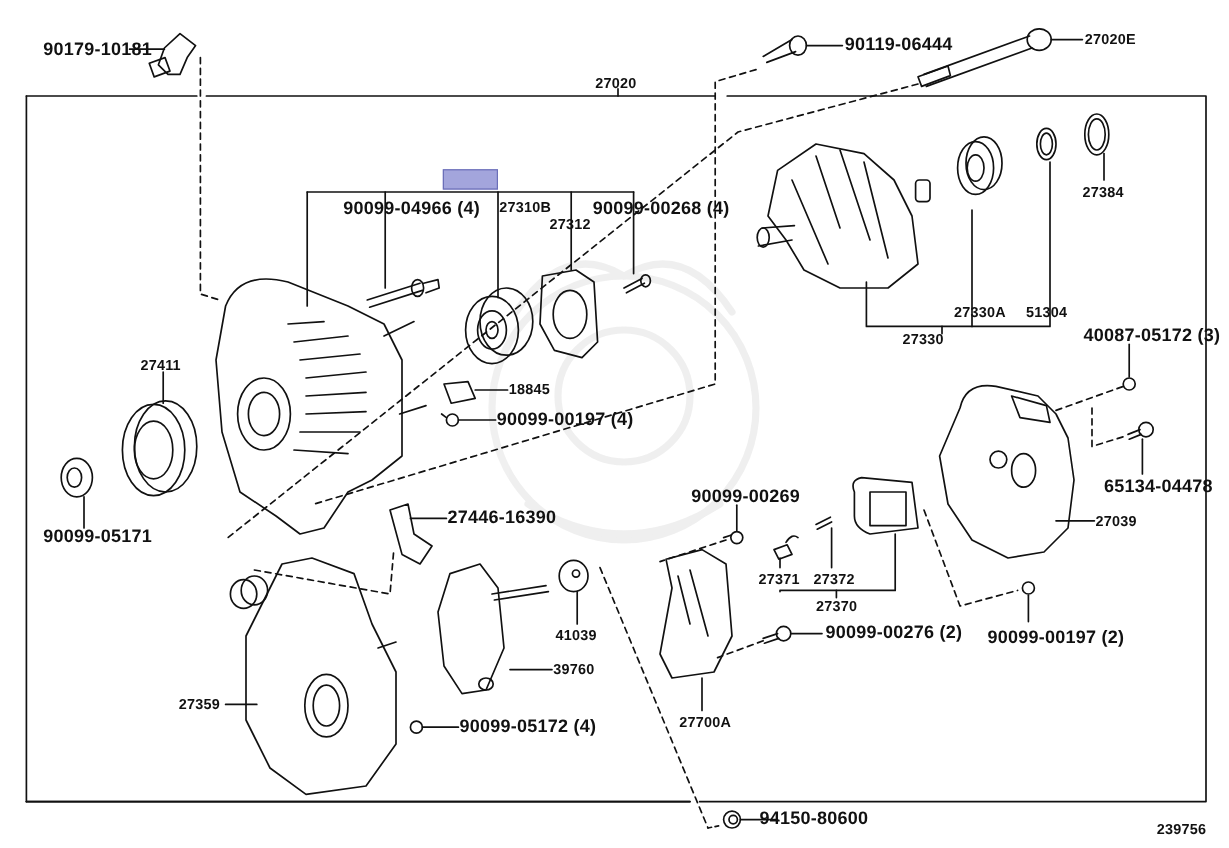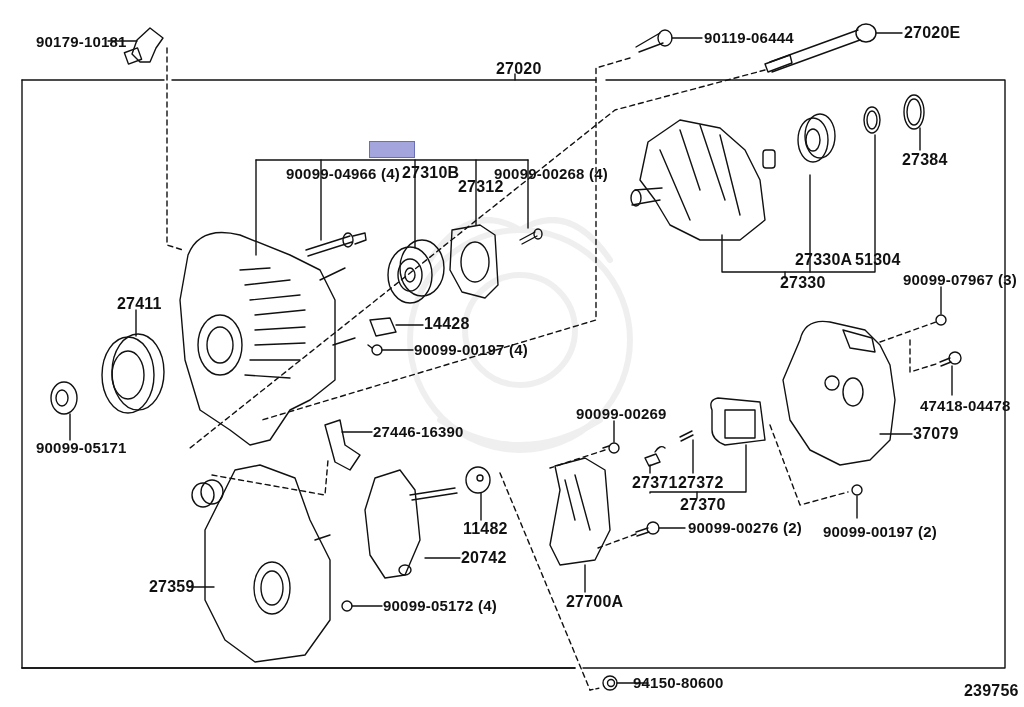--- a/index.html
+++ b/index.html
@@ -1,21 +1,21 @@
 <!DOCTYPE html>
 <html><head>
 <meta charset="utf-8">
 <style>
   html, body { margin:0; padding:0; background:#ffffff; }
   body { width:1024px; height:707px; position:relative; overflow:hidden;
          font-family:"Liberation Sans", sans-serif; }
   #diagram { position:absolute; left:0; top:0; width:1024px; height:707px; }
   .lbl { position:absolute; font-family:"Liberation Sans", sans-serif; font-weight:bold;
          font-size:15px; color:#111; white-space:nowrap; line-height:12px; letter-spacing:0.2px; }
-  .lbl.big { font-size:16px; }
+  .lbl.big { font-size:12px; }
   .part { cursor:pointer; }
   .hl { position:absolute; left:369px; top:141px; width:46px; height:17px;
         background:#a3a5dc; border:1px solid #6b6fb8; box-sizing:border-box; }
 </style>
 </head>
 <body>
 
 <svg id="diagram" viewBox="0 0 1024 707" xmlns="http://www.w3.org/2000/svg">
   <g fill="none" stroke="#111" stroke-width="1.4" stroke-linecap="round" stroke-linejoin="round">
 
@@ -252,40 +252,40 @@
   </g>
 </svg>
 
 <div class="hl"></div>
 
 <div class="lbl part" style="left:36px;top:36px">90179-10181</div>
 <div class="lbl part" style="left:704px;top:32px">90119-06444</div>
 <div class="lbl part big" style="left:904px;top:27px">27020E</div>
 <div class="lbl part big" style="left:496px;top:63px">27020</div>
 <div class="lbl part" style="left:286px;top:168px">90099-04966 (4)</div>
-<div class="lbl part big" style="left:402px;top:167px">27310B</div>
+<div class="lbl part big" style="left:416px;top:167px">27310B</div>
 <div class="lbl part big" style="left:458px;top:181px">27312</div>
 <div class="lbl part" style="left:494px;top:168px">90099-00268 (4)</div>
 <div class="lbl part big" style="left:902px;top:154px">27384</div>
 <div class="lbl part big" style="left:795px;top:254px">27330A</div>
 <div class="lbl part big" style="left:855px;top:254px">51304</div>
-<div class="lbl part big" style="left:780px;top:277px">27330</div>
-<div class="lbl part" style="left:903px;top:274px">90099-07967 (3)</div>
+<div class="lbl part big" style="left:752px;top:277px">27330</div>
+<div class="lbl part" style="left:903px;top:274px">40087-05172 (3)</div>
 <div class="lbl part big" style="left:117px;top:298px">27411</div>
-<div class="lbl part big" style="left:424px;top:318px">14428</div>
+<div class="lbl part big" style="left:424px;top:318px">18845</div>
 <div class="lbl part" style="left:414px;top:344px">90099-00197 (4)</div>
 <div class="lbl part" style="left:36px;top:442px">90099-05171</div>
 <div class="lbl part" style="left:373px;top:426px">27446-16390</div>
 <div class="lbl part" style="left:576px;top:408px">90099-00269</div>
-<div class="lbl part" style="left:920px;top:400px">47418-04478</div>
-<div class="lbl part big" style="left:913px;top:428px">37079</div>
+<div class="lbl part" style="left:920px;top:400px">65134-04478</div>
+<div class="lbl part big" style="left:913px;top:428px">27039</div>
 <div class="lbl part big" style="left:632px;top:477px">27371</div>
 <div class="lbl part big" style="left:678px;top:477px">27372</div>
 <div class="lbl part big" style="left:680px;top:499px">27370</div>
-<div class="lbl part big" style="left:463px;top:523px">11482</div>
-<div class="lbl part big" style="left:461px;top:552px">20742</div>
+<div class="lbl part big" style="left:463px;top:523px">41039</div>
+<div class="lbl part big" style="left:461px;top:552px">39760</div>
 <div class="lbl part" style="left:688px;top:522px">90099-00276 (2)</div>
 <div class="lbl part" style="left:823px;top:526px">90099-00197 (2)</div>
 <div class="lbl part big" style="left:149px;top:581px">27359</div>
 <div class="lbl part" style="left:383px;top:600px">90099-05172 (4)</div>
 <div class="lbl part big" style="left:566px;top:596px">27700A</div>
 <div class="lbl part" style="left:633px;top:677px">94150-80600</div>
 <div class="lbl big" style="left:964px;top:685px">239756</div>
 
 </body></html>

